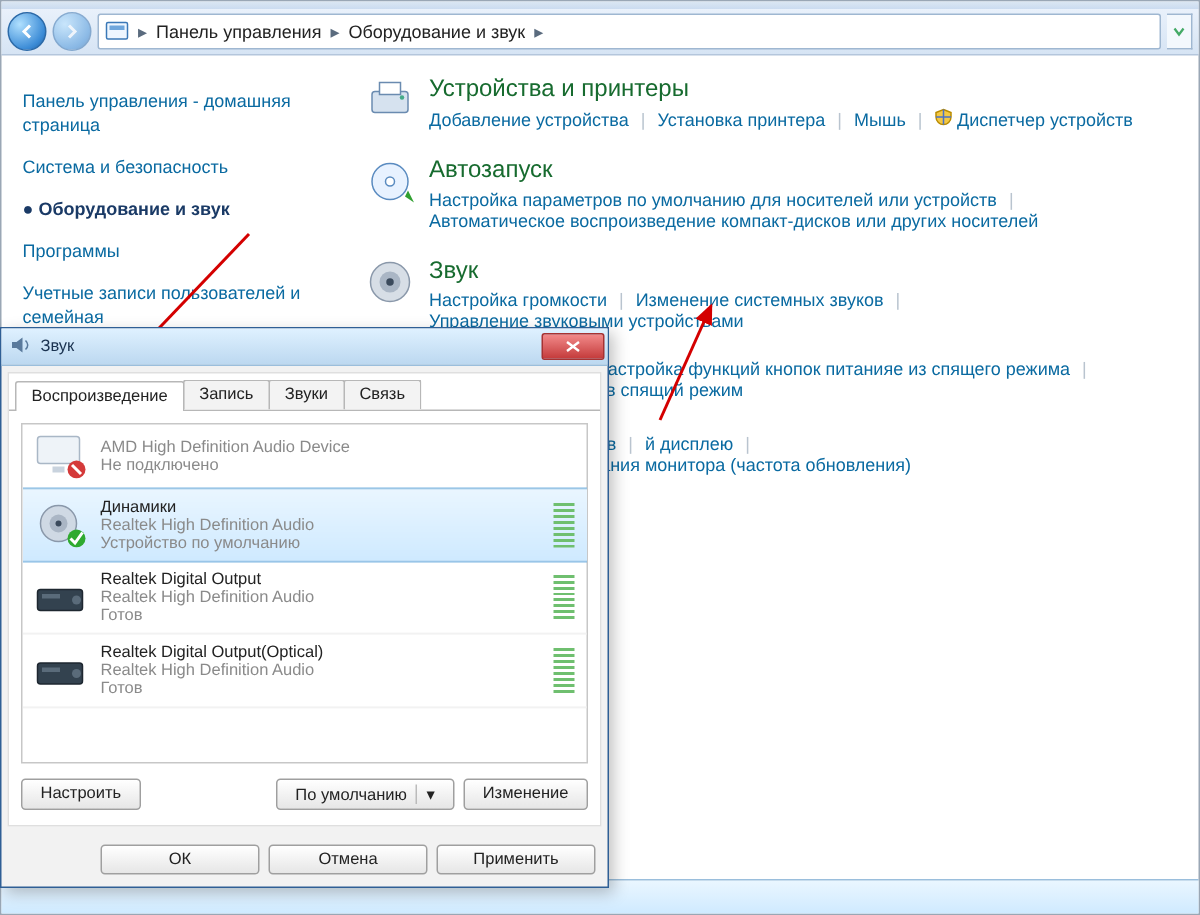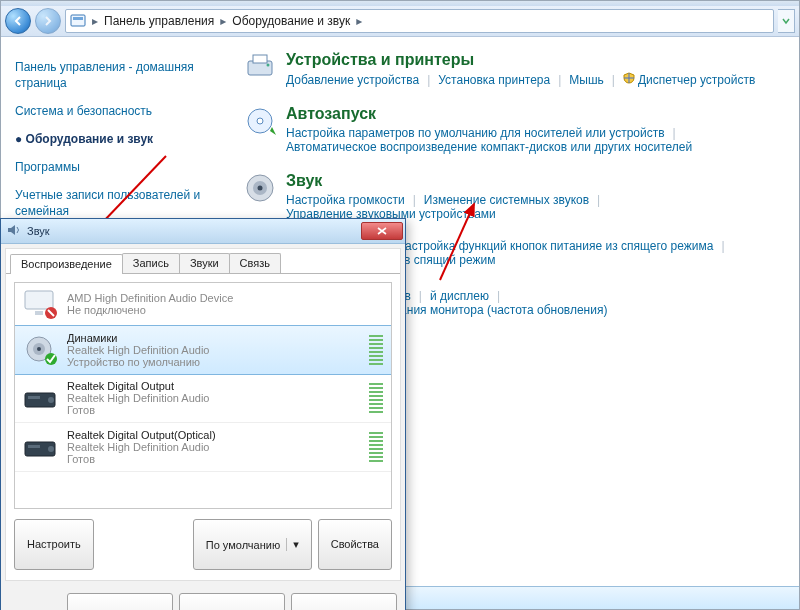--- a/index.html
+++ b/index.html
@@ -17,21 +17,21 @@
   .dd{width:16px;height:22px;border:1px solid #9fb7d1;border-left:none;background:#f3f8fd;display:flex;align-items:center;justify-content:center}
   
   .body{position:absolute;top:36px;left:0;right:0;bottom:22px;display:flex}
   .sidebar{width:205px;padding:18px 14px}
   .side-link{color:#0a6aa1;margin:4px 0 12px;line-height:16px;cursor:pointer}
   .side-link.sel{color:#1a3a66;font-weight:bold}
   .side-link.sel::before{content:"● ";color:#1a3a66}
   .main{flex:1;padding:14px 10px}
   .cat{display:flex;gap:10px;margin-bottom:18px}
   .cat .ic{width:32px;height:32px;flex:none}
-  .cat h3{margin:0 0 3px;color:#176b2f;font-size:16px;font-weight:700}
+  .cat h3{margin:0 0 3px;color:#176b2f;font-size:16px;font-weight:400}
   .cat .links{display:flex;flex-wrap:wrap;align-items:center}
   .cat .links a{color:#0a6aa1;text-decoration:none;cursor:pointer}
   .cat .links .sep{color:#b9c4cf;margin:0 8px}
   
   .dlg{position:absolute;left:0;top:218px;width:404px;border:1px solid #2f5f95;background:#f2f2f2;box-shadow:3px 3px 10px rgba(0,0,0,.25);font-size:11px}
   .dlg-title{height:24px;background:linear-gradient(#dff1ff,#bcd8f0);border-bottom:1px solid #9abedc;display:flex;align-items:center;padding:0 2px 0 6px;gap:6px}
   .dlg-title .t{flex:1;color:#1a3250}
   .dlg-title .close{width:40px;height:16px;border:1px solid #a63232;border-radius:2px;background:linear-gradient(#f28a8a,#c43b3b);color:#fff;display:flex;align-items:center;justify-content:center;font-size:10px}
   .dlg-body{padding:4px 8px 10px;background:#fff;margin:4px;border:1px solid #dfdfdf}
   .tabs{display:flex;border-bottom:1px solid #b7b7b7;margin:-4px -8px 8px;padding:4px 4px 0}
@@ -39,21 +39,21 @@
   .tab.active{background:#fff;position:relative;top:1px}
   .instr{margin:4px 2px 8px;color:#333}
   .devlist{border:1px solid #c7c7c7;height:225px;overflow:auto}
   .dev{display:flex;gap:8px;align-items:center;padding:6px 8px;border-bottom:1px solid #eee}
   .dev.sel{background:linear-gradient(#eaf6ff,#cfeaff);border:1px solid #7fb6e0;margin:-1px}
   .dev .ic{width:36px;height:30px;flex:none;position:relative}
   .dev .txt .n{color:#222}
   .dev .txt .s{color:#8a8a8a}
   .dev .bars{margin-left:auto;width:14px;height:30px;background:repeating-linear-gradient(to top,#6fbf6f 0 2px,transparent 2px 4px)}
   .under{display:flex;gap:6px;margin-top:10px}
-  .btn{border:1px solid #9f9f9f;background:linear-gradient(#fff,#e6e6e6);padding:18px 12px;border-radius:3px;cursor:pointer}
+  .btn{border:1px solid #9f9f9f;background:linear-gradient(#fff,#e6e6e6);padding:3px 12px;border-radius:3px;cursor:pointer}
   .btn.wide{min-width:80px;text-align:center}
   .footer{display:flex;gap:6px;justify-content:flex-end;padding:8px}
   
   .arrow{position:absolute;pointer-events:none}
   .arrow svg{overflow:visible}
   .statusbar{position:absolute;left:0;right:0;bottom:0;height:22px;background:linear-gradient(#eaf6ff,#cfeaff);border-top:1px solid #9abedc;display:flex;align-items:center;padding:0 10px;color:#06c}
   
   .icon-box{width:32px;height:32px;border-radius:4px;display:flex;align-items:center;justify-content:center}
   .speaker-ic svg,.printer-ic svg,.auto-ic svg{display:block}
 </style>
@@ -324,21 +324,21 @@
         <div class="bars"></div>
       </div>
     </div>
     <div class="under">
       <div class="btn">Настроить</div>
       <div style="flex:1"></div>
       <div class="btn" style="display:flex;align-items:center;gap:6px">
         <span>По умолчанию</span>
         <span style="border-left:1px solid #bbb;padding-left:6px">▾</span>
       </div>
-      <div class="btn">Свойства</div>
+      <div class="btn">Изменение</div>
     </div>
   </div>
   <div class="footer">
     <div class="btn wide">ОК</div>
     <div class="btn wide">Отмена</div>
     <div class="btn wide">Применить</div>
   </div>
 </div>
 
 </div>

